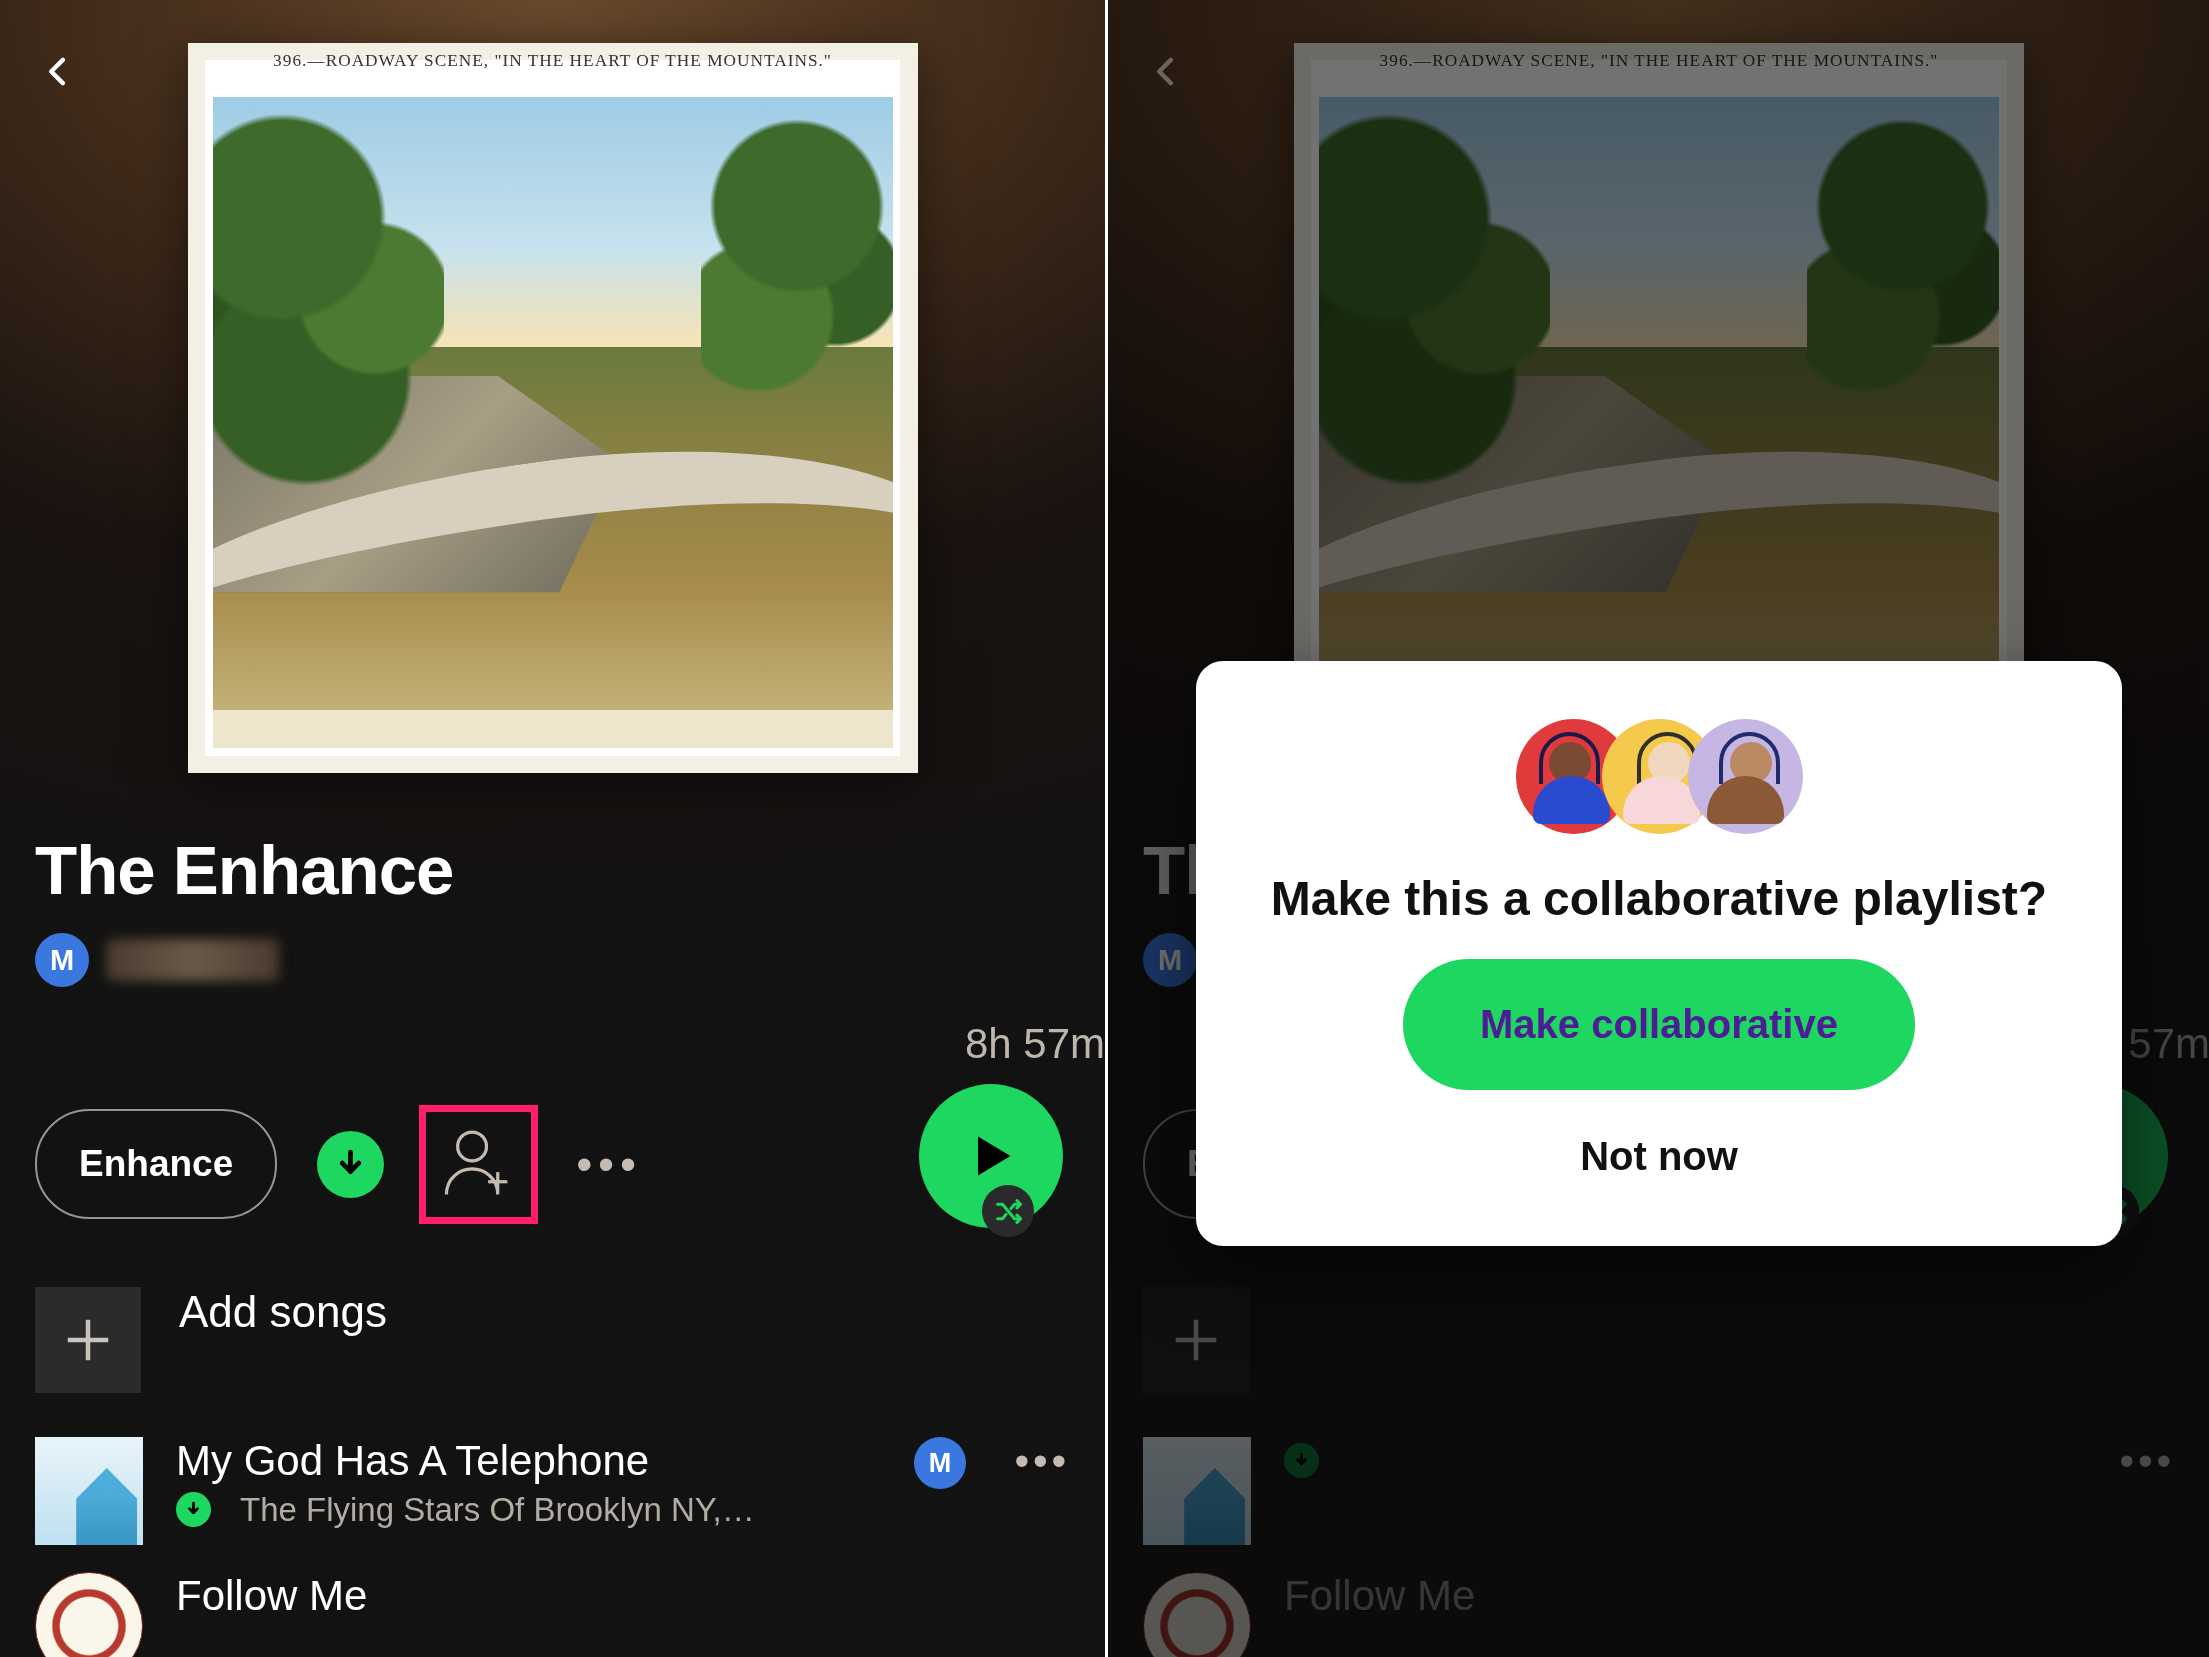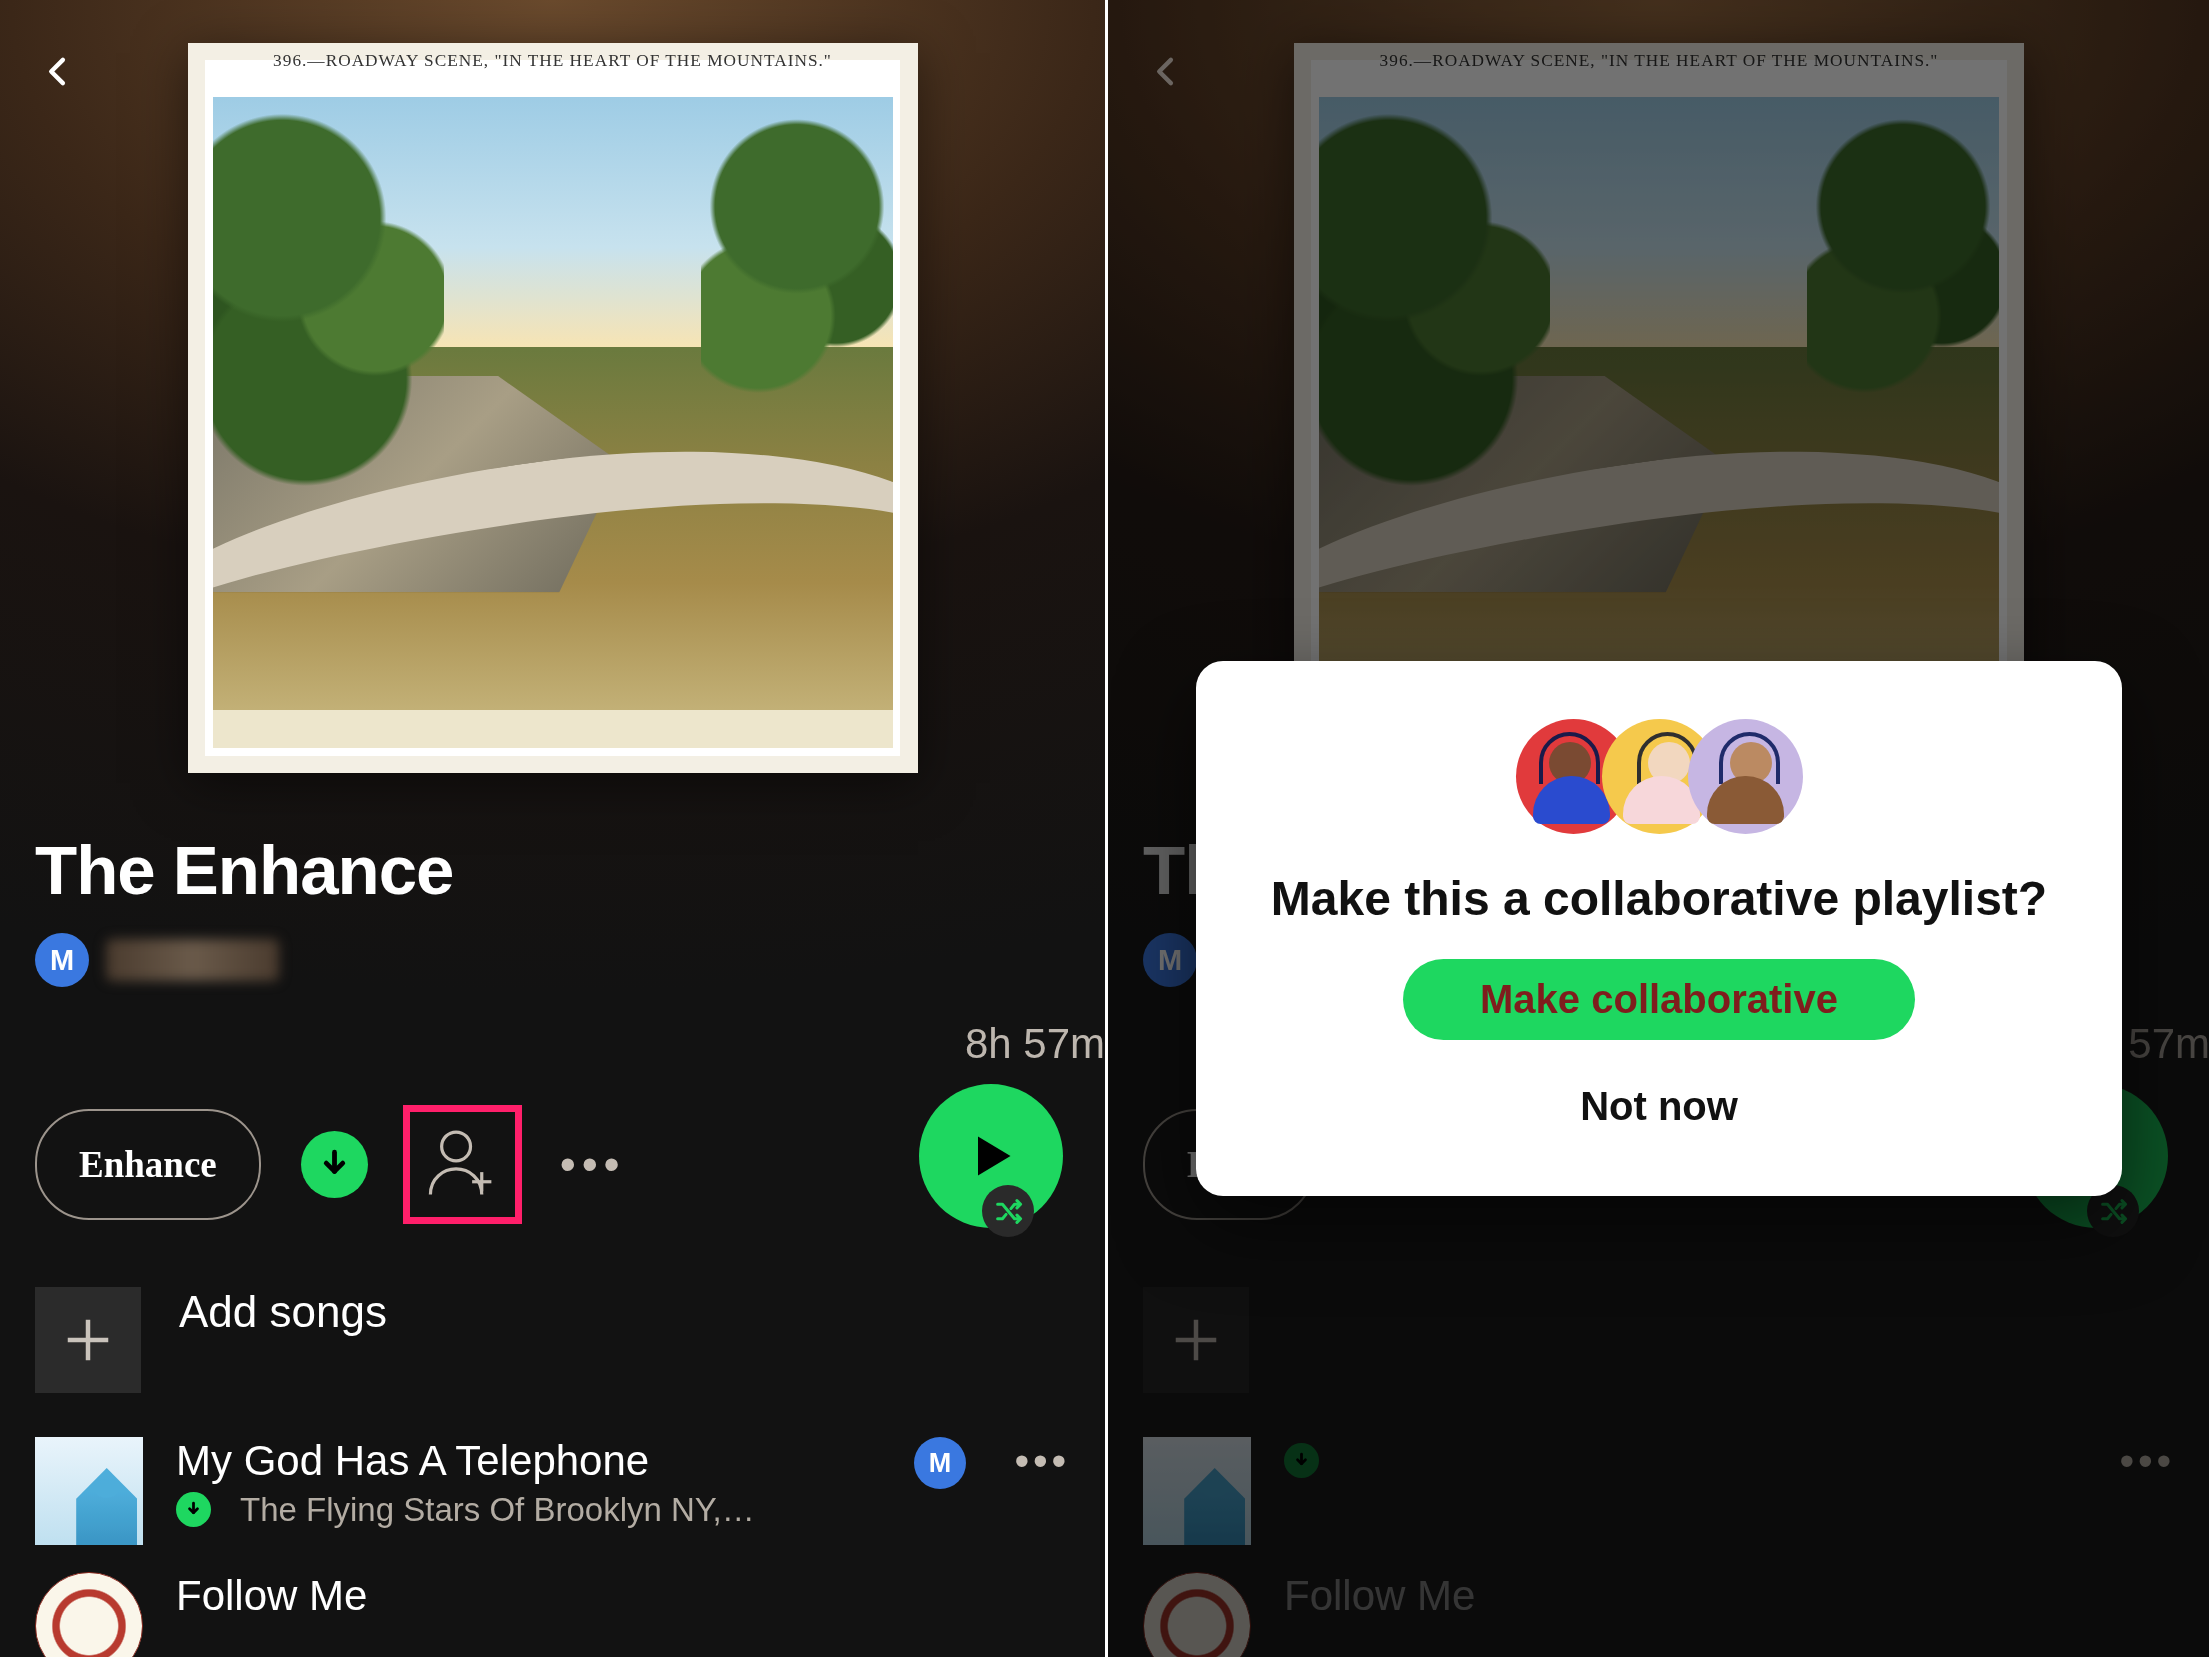--- a/index.html
+++ b/index.html
@@ -129,21 +129,20 @@
     height: 134px;
   }
   .enhance-btn {
     border: 2.4px solid #9c948c;
     border-radius: 54px;
     padding: 32px 42px;
     color: #fff;
     font-size: 37px;
     font-weight: 600;
     background: transparent;
-    font-family: Liberation Serif, serif;
   }
   .dl-btn {
     width: 67px; height: 67px; border-radius: 50%;
     background: #1ed760;
     display: flex; align-items: center; justify-content: center;
     margin-left: 40px;
   }
   .dl-btn svg { width: 33px; height: 33px; stroke: #000; stroke-width: 3.5; fill: none; stroke-linecap: round; stroke-linejoin: round; }
 
   .addperson-wrap {
@@ -280,23 +279,23 @@
 
   .modal-title {
     font-size: 48px; font-weight: 800; color: #111;
     line-height: 1.25; margin-bottom: 30px;
   }
   .modal-sub {
     font-size: 35px; color: #222; margin-bottom: 54px;
   }
   .modal-cta {
     display: inline-block;
-    background: #1ed760; color: #7f1d1d;
+    background: #1ed760; color: #4c1d95;
     font-size: 40px; font-weight: 800;
-    padding: 18px 77px;
+    padding: 43px 77px;
     border-radius: 77px;
     margin-bottom: 44px;
   }
   .modal-secondary {
     font-size: 40px; font-weight: 800; color: #111;
   }
 </style>
 </head>
 <body>
 

